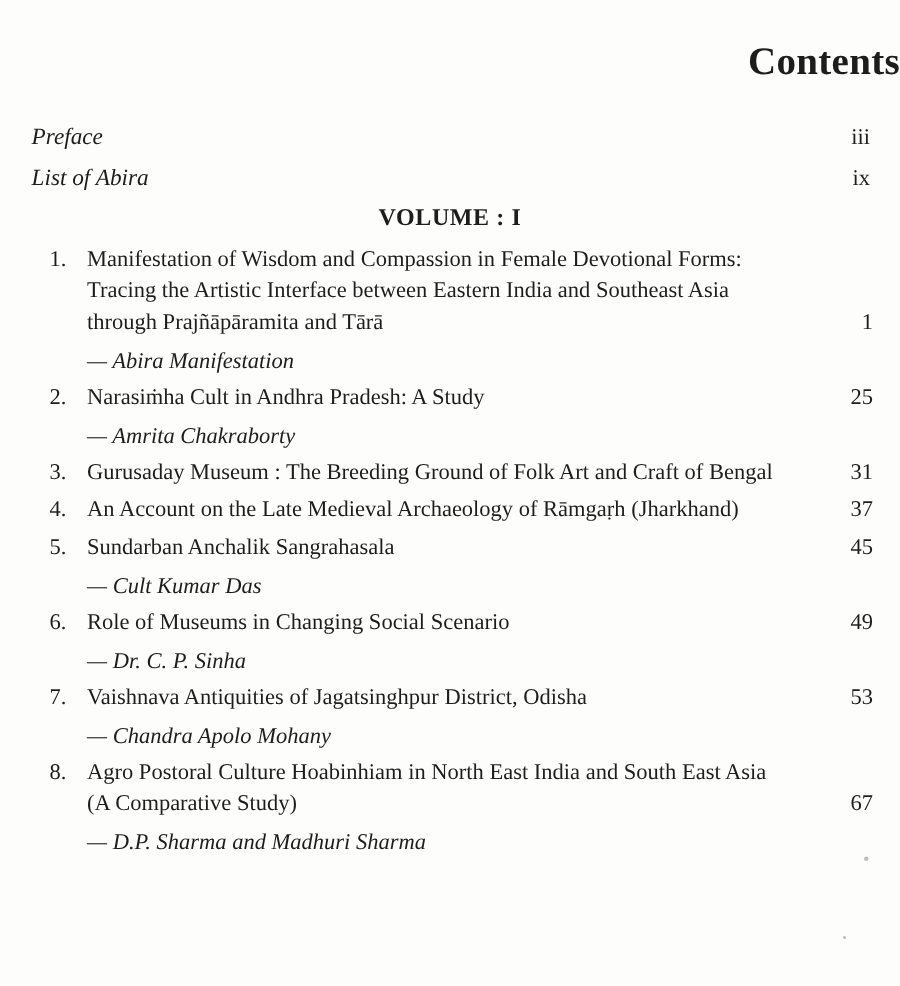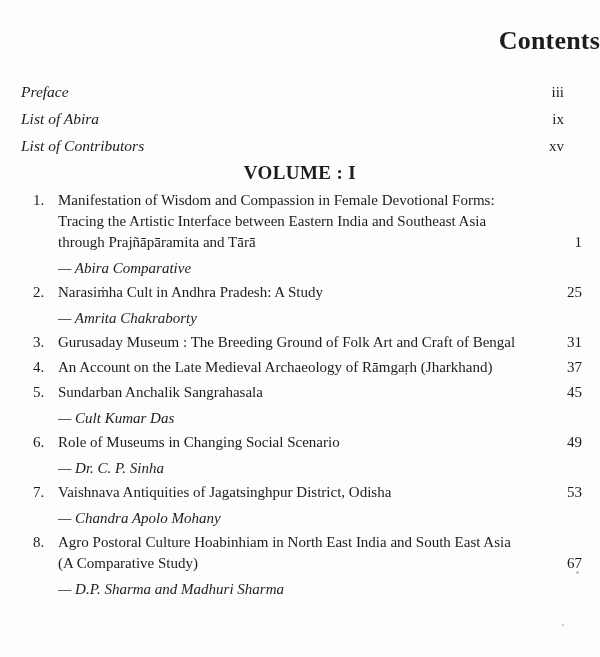--- a/index.html
+++ b/index.html
@@ -21,21 +21,21 @@
   .title {
     margin: 0;
     text-align: right;
     font-size: 26px;
     font-weight: 700;
     line-height: 32px;
     letter-spacing: 0.2px;
   }
   .front-matter {
     margin-top: 26px;
-    padding: 0 36px 0 21px;
+    padding: 0 20px 0 21px;
   }
   .fm-row {
     display: flex;
     justify-content: space-between;
     align-items: baseline;
     height: 20px;
     margin-bottom: 7px;
     font-size: 15.5px;
   }
   .fm-label {
@@ -43,21 +43,21 @@
   }
   .fm-page {
     font-style: normal;
     font-size: 15px;
     font-family: Liberation Serif, serif;
   }
   .volume {
     margin-top: 5px;
     text-align: center;
     font-weight: 700;
-    font-size: 19px;
+    font-size: 16px;
     line-height: 18px;
     letter-spacing: 0.4px;
   }
   .entries {
     margin-top: 8px;
     padding: 0 18px 0 33px;
   }
   .entry {
     margin-bottom: 4px;
   }
@@ -106,39 +106,35 @@
 
   <div class="front-matter">
     <div class="fm-row">
       <span class="fm-label">Preface</span>
       <span class="fm-page">iii</span>
     </div>
     <div class="fm-row">
       <span class="fm-label">List of Abira</span>
       <span class="fm-page">ix</span>
     </div>
-    <div class="fm-row">
-      <span class="fm-label">List of Contributors</span>
-      <span class="fm-page">xv</span>
-    </div>
   </div>
 
   <div class="volume">VOLUME : I</div>
 
   <div class="entries">
 
     <div class="entry">
       <div class="entry-main">
         <span class="num">1.</span>
         <span class="etitle">Manifestation of Wisdom and Compassion in Female Devotional Forms:
 Tracing the Artistic Interface between Eastern India and Southeast Asia
 through Prajñāpāramita and Tārā</span>
         <span class="epage">1</span>
       </div>
-      <div class="author">— Abira Comparative</div>
+      <div class="author">— Abira Manifestation</div>
     </div>
 
     <div class="entry">
       <div class="entry-main">
         <span class="num">2.</span>
         <span class="etitle">Narasiṁha Cult in Andhra Pradesh: A Study</span>
         <span class="epage">25</span>
       </div>
       <div class="author">— Amrita Chakraborty</div>
     </div>

